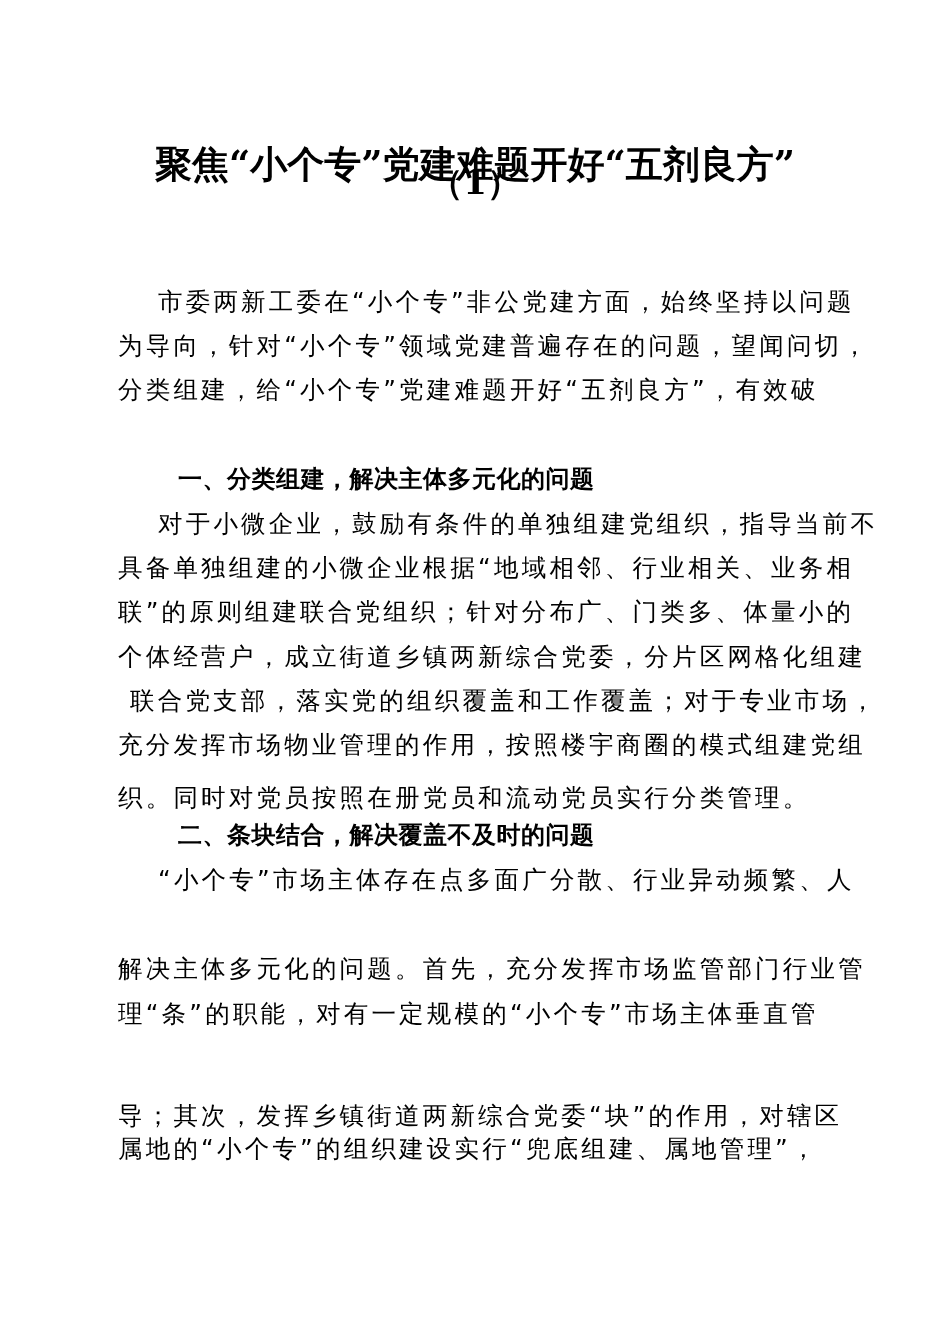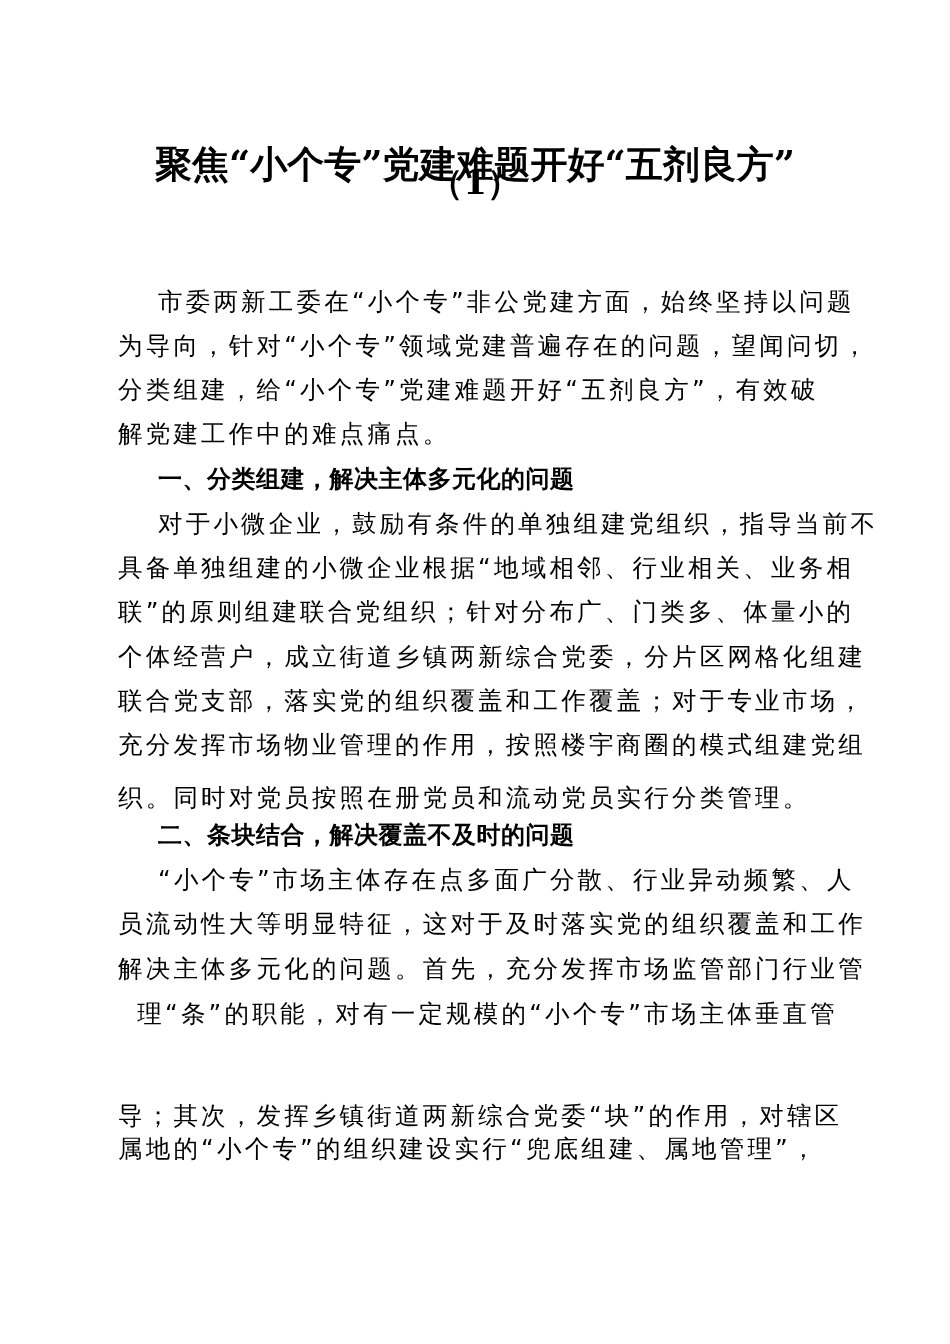--- a/index.html
+++ b/index.html
@@ -45,45 +45,44 @@
       white-space: nowrap;
       font-weight: normal;
       letter-spacing: 3.2px;
     }
     .indent { left: 158px; width: 680px; }
     .heading {
       font-family: "DejaVu Sans", "Liberation Sans", sans-serif;
       font-weight: bold;
       letter-spacing: 0.5px;
       font-size: 24px;
+      margin-left: 20px;
     }
   </style>
 </head>
 <body>
 
 <div class="page">
 
   <div class="title title-main">聚焦“小个专”党建难题开好“五剂良方”</div>
   <div class="title title-sub" style="top:156px;">（1）</div>
 
   <div class="line indent" style="top:283px;">市委两新工委在“小个专”非公党建方面，始终坚持以问题</div>
   <div class="line" style="top:327px;">为导向，针对“小个专”领域党建普遍存在的问题，望闻问切，</div>
   <div class="line" style="top:371px;">分类组建，给“小个专”党建难题开好“五剂良方”，有效破</div>
-  <div class="line" style="top:415px;">解党建工作中的难点痛点。</div>
 
   <div class="line indent heading" style="top:460px;">一、分类组建，解决主体多元化的问题</div>
   <div class="line indent" style="top:505px;">对于小微企业，鼓励有条件的单独组建党组织，指导当前不</div>
   <div class="line" style="top:549px;">具备单独组建的小微企业根据“地域相邻、行业相关、业务相</div>
   <div class="line" style="top:593px;">联”的原则组建联合党组织；针对分布广、门类多、体量小的</div>
   <div class="line" style="top:638px;text-align:right;">个体经营户，成立街道乡镇两新综合党委，分片区网格化组建</div>
-  <div class="line" style="top:682px;">联合党支部，落实党的组织覆盖和工作覆盖；对于专业市场，</div>
+  <div class="line" style="top:682px;margin-left:12px;">联合党支部，落实党的组织覆盖和工作覆盖；对于专业市场，</div>
   <div class="line" style="top:726px;">充分发挥市场物业管理的作用，按照楼宇商圈的模式组建党组</div>
   <div class="line" style="top:771px;margin-top:8px;">织。同时对党员按照在册党员和流动党员实行分类管理。</div>
 
   <div class="line indent heading" style="top:816px;">二、条块结合，解决覆盖不及时的问题</div>
   <div class="line indent" style="top:861px;">“小个专”市场主体存在点多面广分散、行业异动频繁、人</div>
-  <div class="line" style="top:905px;">员流动性大等明显特征，这对于及时落实党的组织覆盖和工作</div>
   <div class="line" style="top:950px;">解决主体多元化的问题。首先，充分发挥市场监管部门行业管</div>
-  <div class="line" style="top:995px;text-align:right;">理“条”的职能，对有一定规模的“小个专”市场主体垂直管</div>
+  <div class="line" style="top:995px;">理“条”的职能，对有一定规模的“小个专”市场主体垂直管</div>
   <div class="line" style="top:1085px;margin-top:12px;">导；其次，发挥乡镇街道两新综合党委“块”的作用，对辖区</div>
   <div class="line" style="top:1130px;">属地的“小个专”的组织建设实行“兜底组建、属地管理”，</div>
 
 </div>
 
 </body></html>

